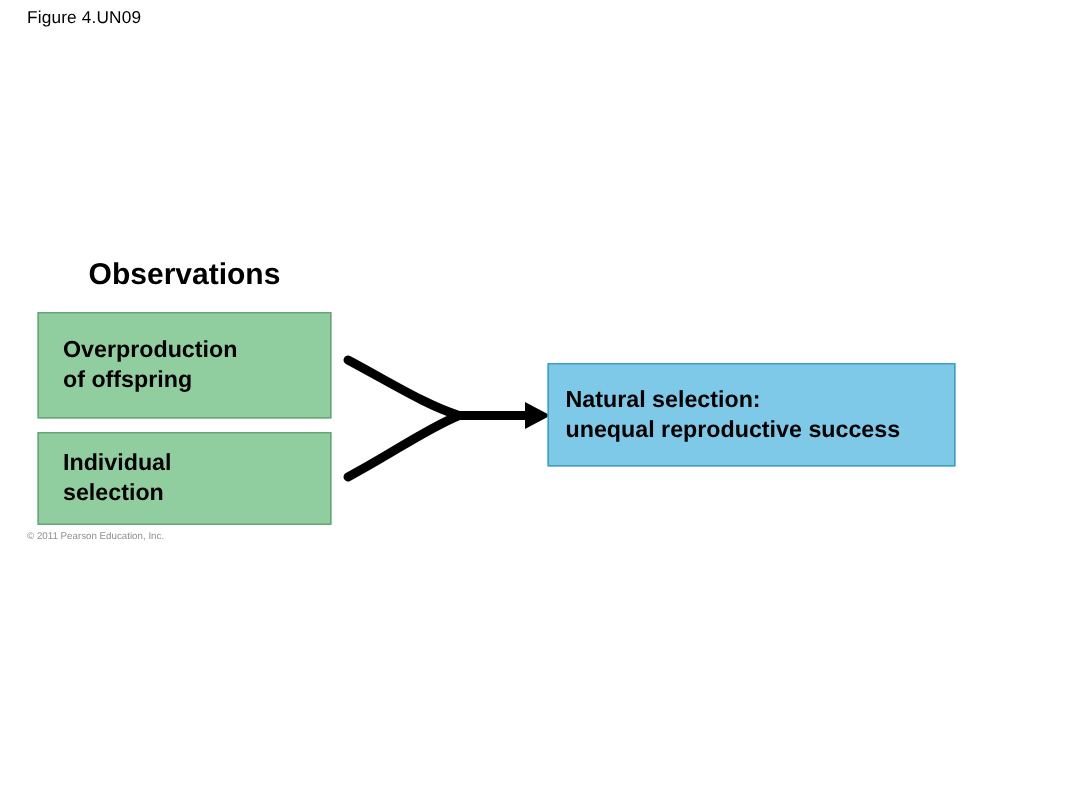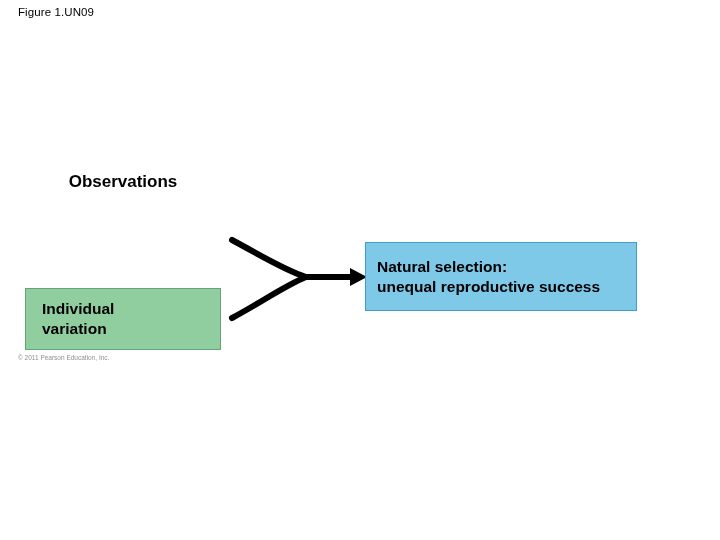--- a/index.html
+++ b/index.html
@@ -35,21 +35,21 @@
   #figure-area {
     position: absolute;
     left: 0;
     top: 0;
     width: 720px;
     height: 540px;
   }
 
   .col-heading {
     position: absolute;
-    font-size: 17px;
+    font-size: 20px;
     font-weight: bold;
     color: #000000;
     white-space: nowrap;
     text-align: center;
   }
   #observations-heading {
     left: 25px;
     top: 172px;
     width: 196px;
   }
@@ -121,30 +121,34 @@
     color: #6f6f73;
     white-space: nowrap;
     opacity: 0.78;
   }
 </style>
 </head>
 <body>
 
 <div id="canvas">
 
-  <div id="figure-title">Figure 1.UN09</div>
+  <div id="figure-title">Figure 4.UN09</div>
 
   <div id="figure-area">
 
     <div id="observations-heading" class="col-heading">Observations</div>
 
+    <div id="box-overproduction" class="flow-box observation-box">
+      <span class="box-text">Overproduction
+of offspring</span>
+    </div>
 
     <div id="box-variation" class="flow-box observation-box">
       <span class="box-text">Individual
-variation</span>
+selection</span>
     </div>
 
     <svg id="converging-arrow" viewBox="0 0 150 100">
       <path d="M 10 12 C 40 28, 62 42, 84 49" fill="none" stroke="#000000" stroke-width="6" stroke-linecap="round"></path>
       <path d="M 10 90 C 40 74, 62 58, 84 49" fill="none" stroke="#000000" stroke-width="6" stroke-linecap="round"></path>
       <path d="M 80 49 L 131 49" fill="none" stroke="#000000" stroke-width="6" stroke-linecap="butt"></path>
       <path d="M 128 40 L 145 49 L 128 58 Z" fill="#000000"></path>
     </svg>
 
 

